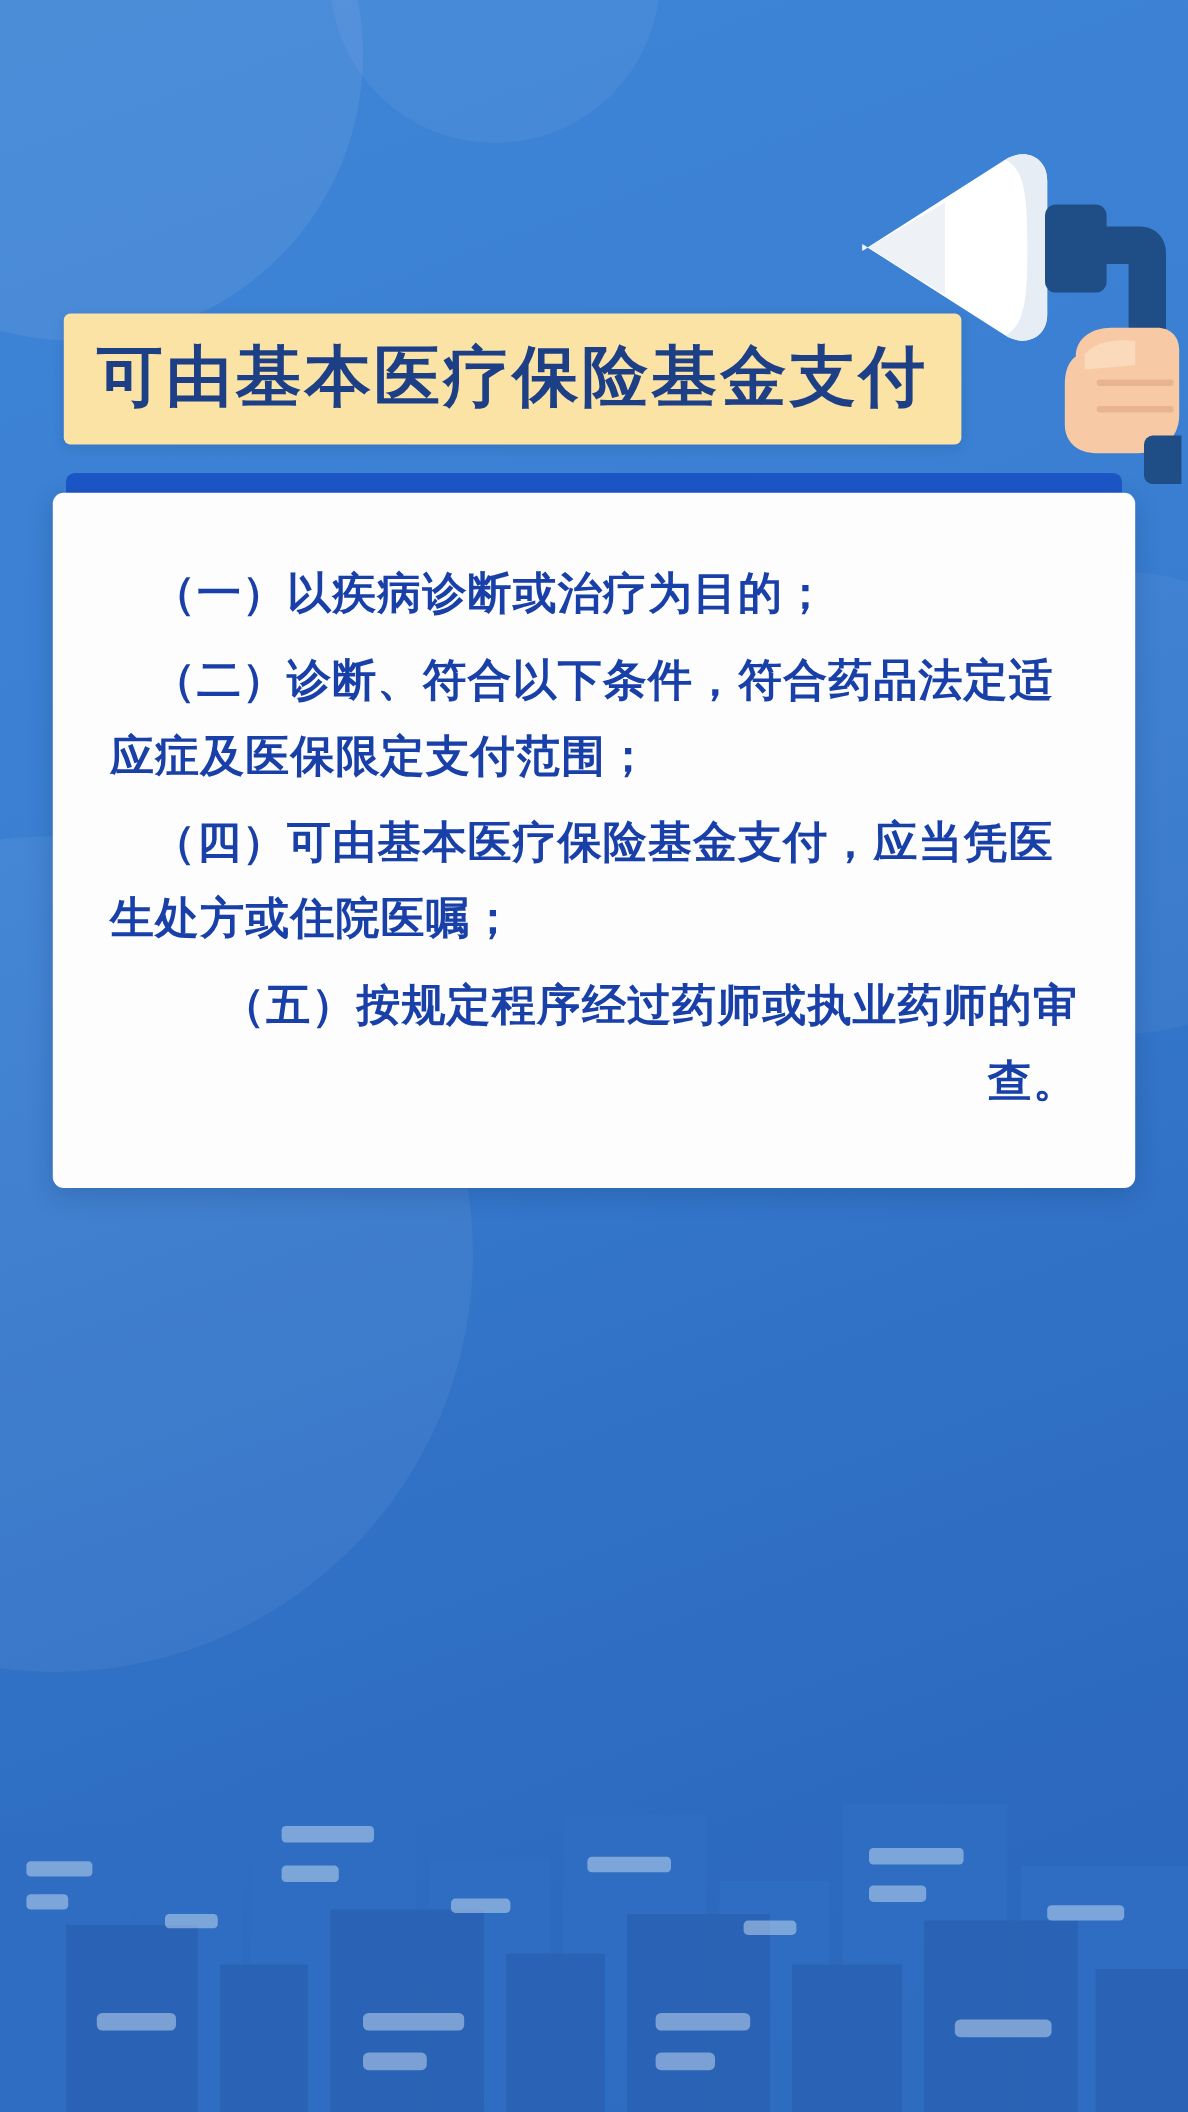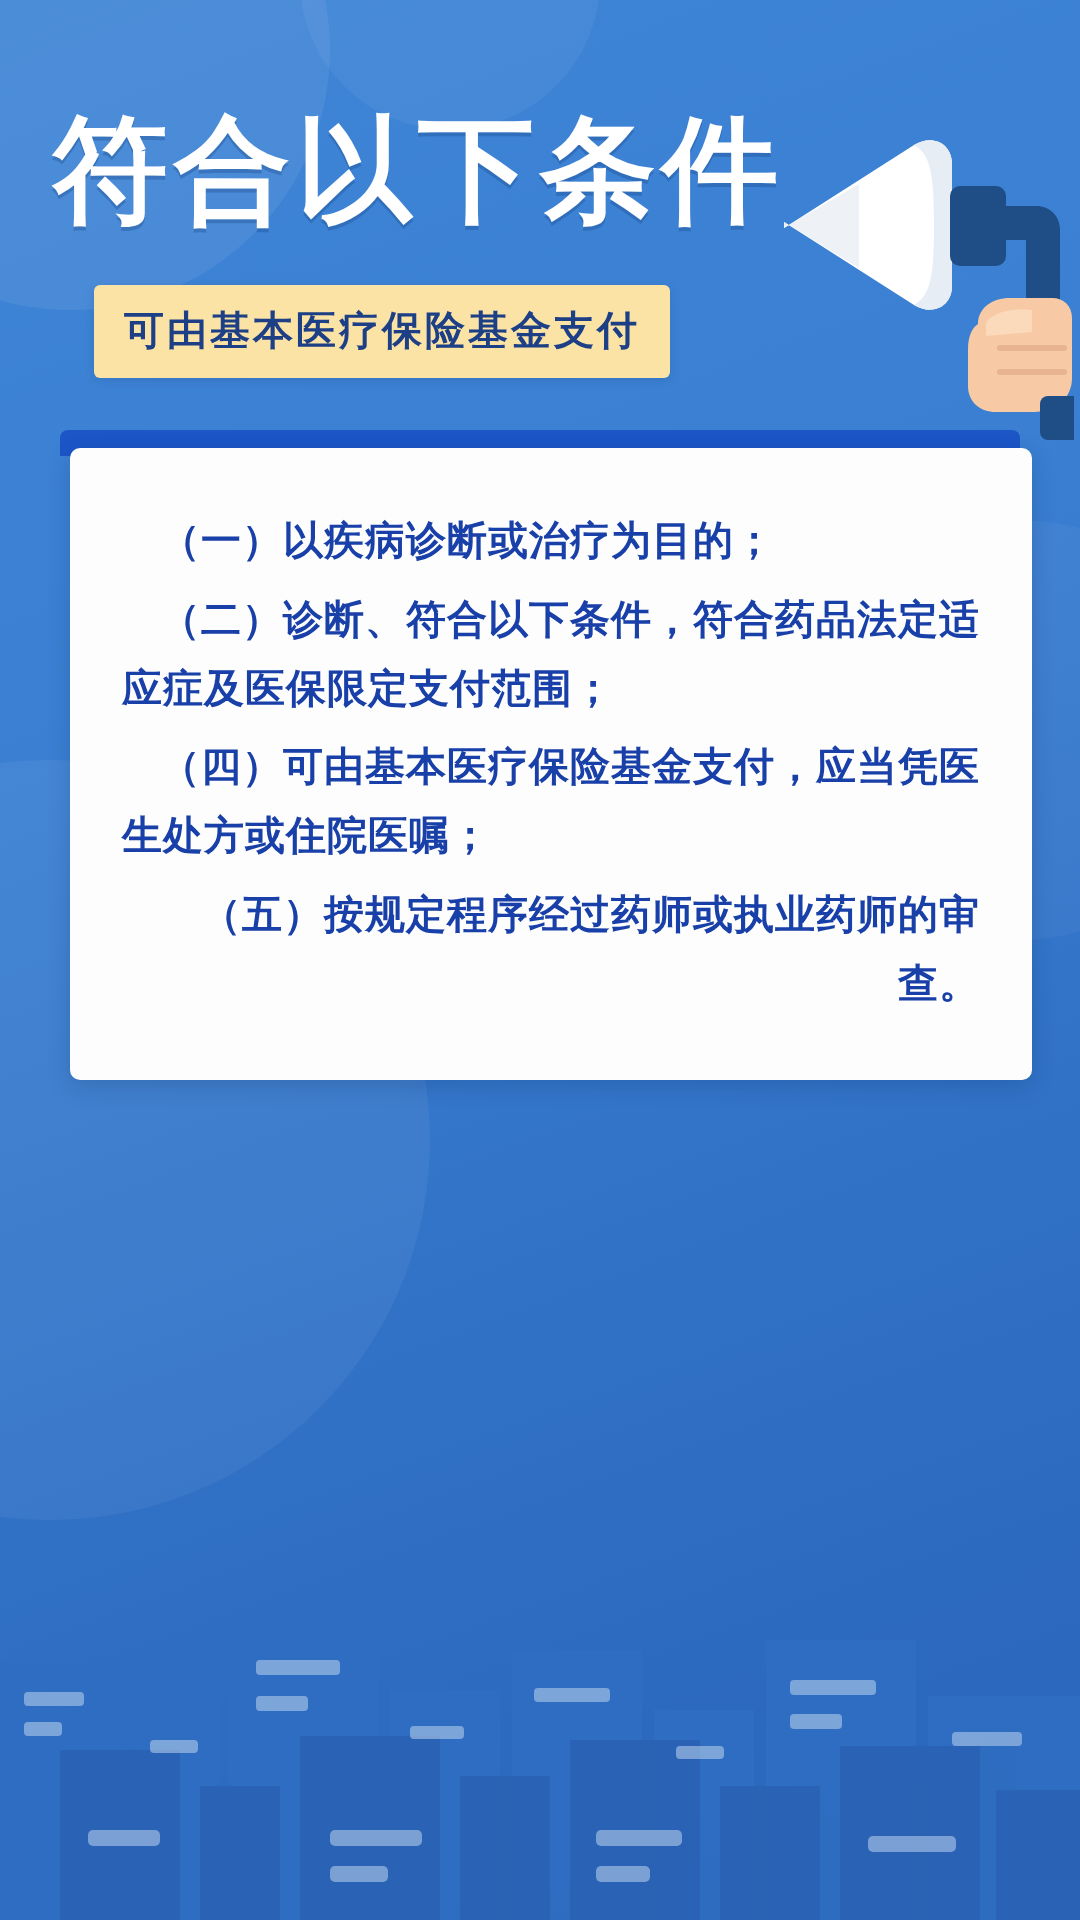--- a/index.html
+++ b/index.html
@@ -48,27 +48,26 @@
   }
 
   
   .subbanner {
     position: absolute;
     left: 58px;
     top: 285px;
     background: #fbe3a6;
     border-radius: 6px;
     padding: 18px 30px 20px 30px;
-    font-size: 40px;
+    font-size: 60px;
     font-weight: bold;
     color: #1c3f86;
     letter-spacing: 3px;
     white-space: nowrap;
     box-shadow: 0 3px 10px rgba(20, 50, 100, 0.14);
-    margin-left: 36px;
   }
 
   
   .megaphone {
     position: absolute;
     right: 6px;
     top: 110px;
     width: 310px;
     height: 330px;
   }
@@ -86,21 +85,20 @@
     background: #1c56c7;
     border-radius: 8px 8px 0 0;
   }
   .card {
     margin-top: -8px;
     background: #fdfdfd;
     border-radius: 10px;
     box-shadow: 0 6px 22px rgba(16, 45, 95, 0.22);
     padding: 58px 52px 62px 52px;
     box-sizing: border-box;
-    margin-left: 22px;
   }
   .clause {
     font-size: 40px;
     line-height: 1.72;
     color: #1840a8;
     font-weight: bold;
     letter-spacing: 1px;
     text-indent: 38px;
     margin: 0 0 10px 0;
   }
@@ -118,21 +116,20 @@
 </head>
 <body>
 
 <div class="poster">
 
   <div class="blob blob-a"></div>
   <div class="blob blob-b"></div>
   <div class="blob blob-c"></div>
   <div class="blob blob-d"></div>
 
-  <div class="headline">符合以下条件</div>
 
   <div class="subbanner">可由基本医疗保险基金支付</div>
 
   <div class="megaphone">
     <svg viewBox="0 0 310 330" width="310" height="330" xmlns="http://www.w3.org/2000/svg">
 
       <path d="M20 118 L150 35 C168 24 188 33 188 54 L188 176 C188 197 168 206 150 195 L20 112 Z" fill="#ffffff"></path>
       <path d="M20 118 L95 74 L95 158 L20 112 Z" fill="#eef2f7"></path>
 
       <path d="M150 35 C168 24 188 33 188 54 L188 176 C188 197 168 206 150 195 C166 186 170 168 170 115 C170 62 166 44 150 35 Z" fill="#e7edf4"></path>

